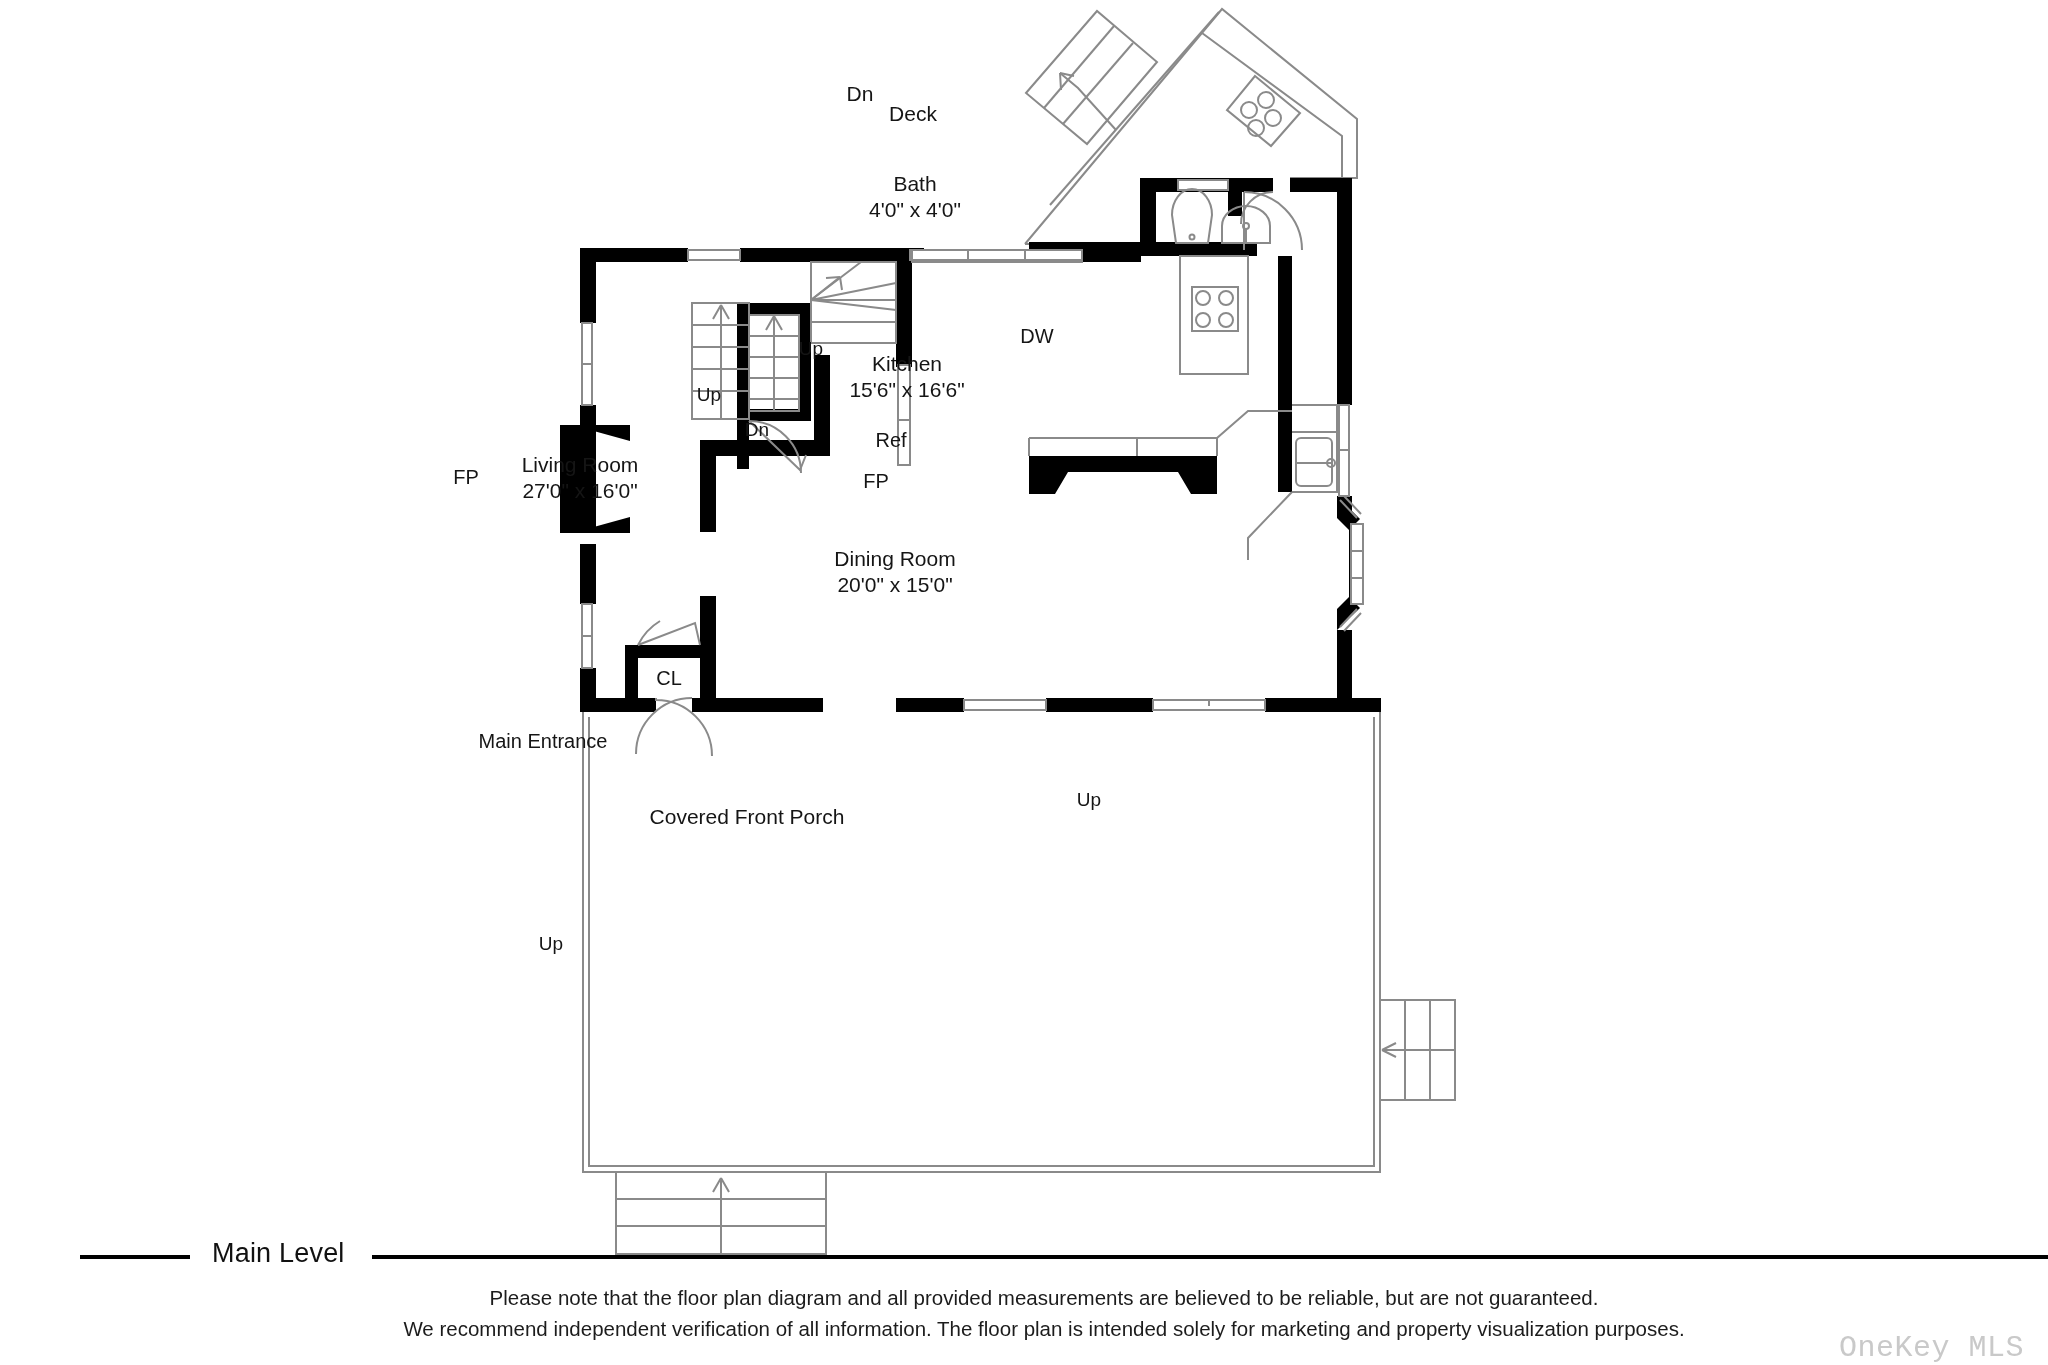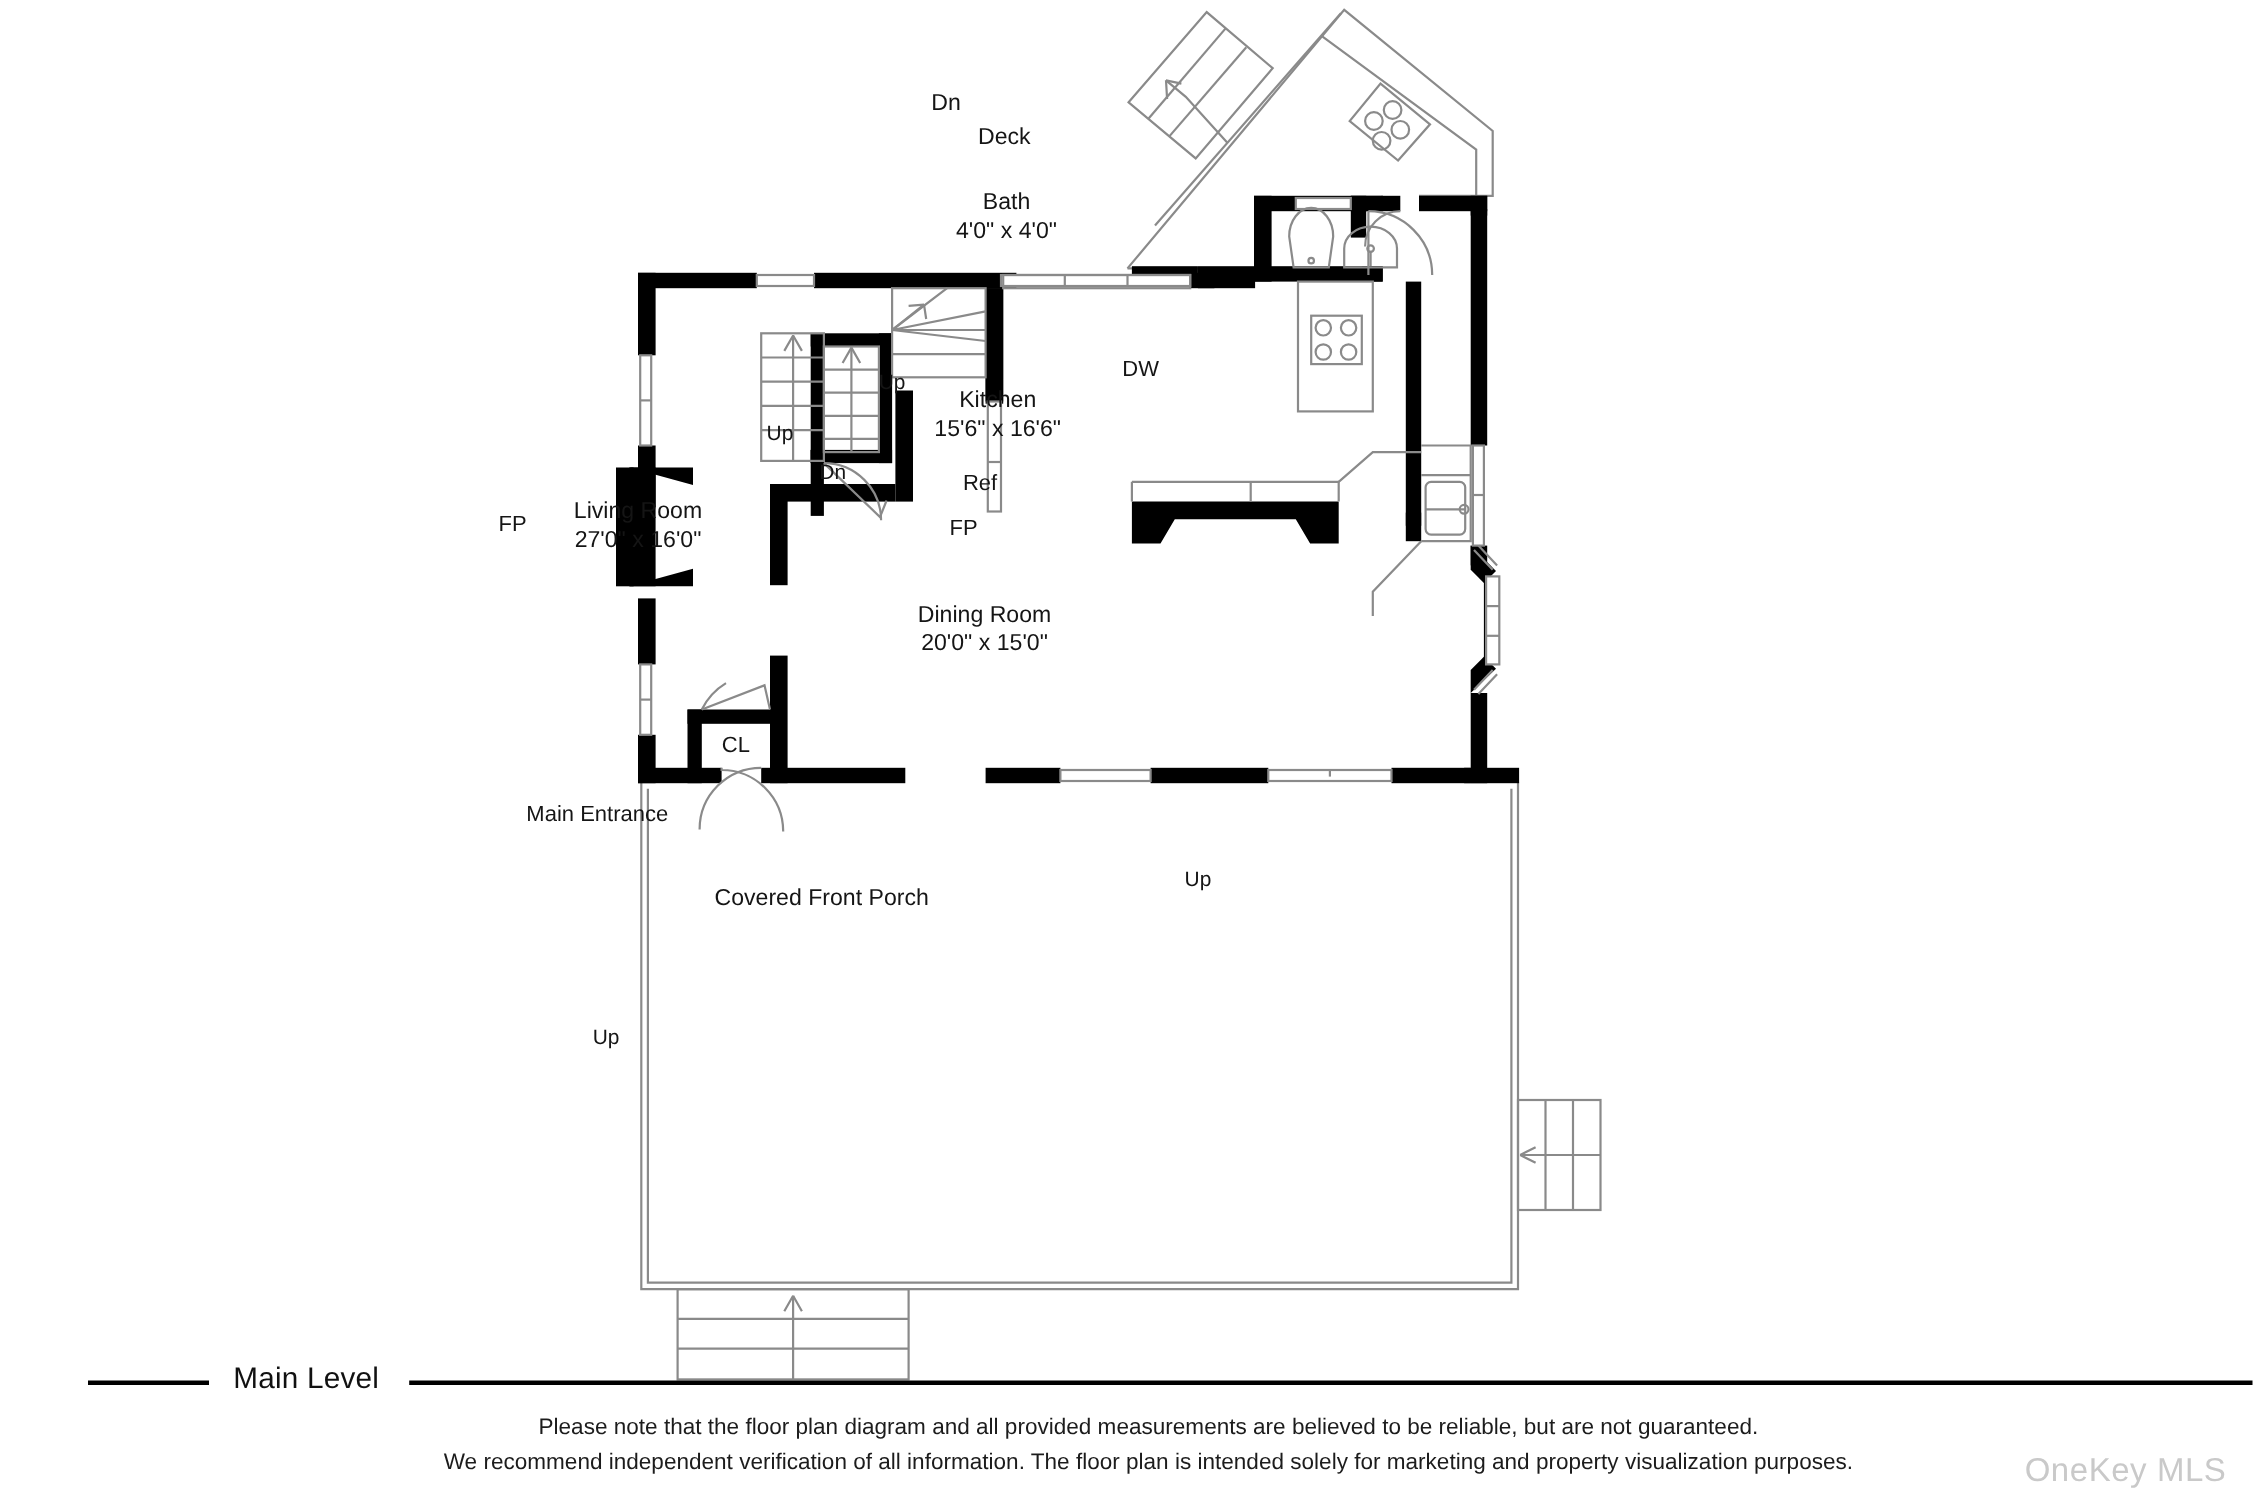--- a/index.html
+++ b/index.html
@@ -15,22 +15,22 @@
   .lbl.tiny{font-size:19px;}
   .lbl.dn{font-size:21px;}
 
   #levelbar{position:absolute;left:0;top:1240px;width:2048px;height:34px;}
   #levelname{position:absolute;left:212px;top:1240px;transform:translateY(-2px);
              font-size:27px;letter-spacing:.2px;color:#111;}
 
   #disclaimer{position:absolute;left:0;top:1282px;width:2048px;text-align:center;
               font-size:20.5px;line-height:31px;color:#1c1c1c;margin-left:20px;}
 
-  #watermark{position:absolute;right:24px;bottom:11px;font-size:30px;color:#c9c9c9;
-             letter-spacing:.5px;font-family:Liberation Sans, sans-serif;}
+  #watermark{position:absolute;right:24px;bottom:0;font-size:30px;color:#c9c9c9;
+             letter-spacing:.5px;font-family:Liberation Mono, monospace;}
 </style>
 </head>
 <body>
 
 <svg id="plan" viewBox="0 0 2048 1365" xmlns="http://www.w3.org/2000/svg">
 
   <g fill="none" stroke="#8a8a8a" stroke-width="2">
     <path d="M583 711 L583 1172 L1380 1172 L1380 711"></path>
     <path d="M589 717 L589 1166 L1374 1166 L1374 717"></path>
   </g>
@@ -279,21 +279,21 @@
 <div class="lbl room" style="left:907px;top:377px;">
   <div>Kitchen</div>
   <div>15'6" x 16'6"</div>
 </div>
 
 <div class="lbl room" style="left:915px;top:197px;">
   <div>Bath</div>
   <div>4'0" x 4'0"</div>
 </div>
 
-<div class="lbl room" style="left:913px;top:125px;">Deck</div>
+<div class="lbl room" style="left:913px;top:114px;">Deck</div>
 
 <div class="lbl room" style="left:747px;top:817px;">Covered Front Porch</div>
 
 <div class="lbl small" style="left:543px;top:741px;">Main Entrance</div>
 <div class="lbl small" style="left:669px;top:678px;">CL</div>
 <div class="lbl small" style="left:466px;top:477px;">FP</div>
 <div class="lbl small" style="left:876px;top:481px;">FP</div>
 <div class="lbl small" style="left:891px;top:440px;">Ref</div>
 <div class="lbl small" style="left:1013px;top:336px;margin-left:24px;">DW</div>
 <div class="lbl tiny" style="left:709px;top:395px;">Up</div>

